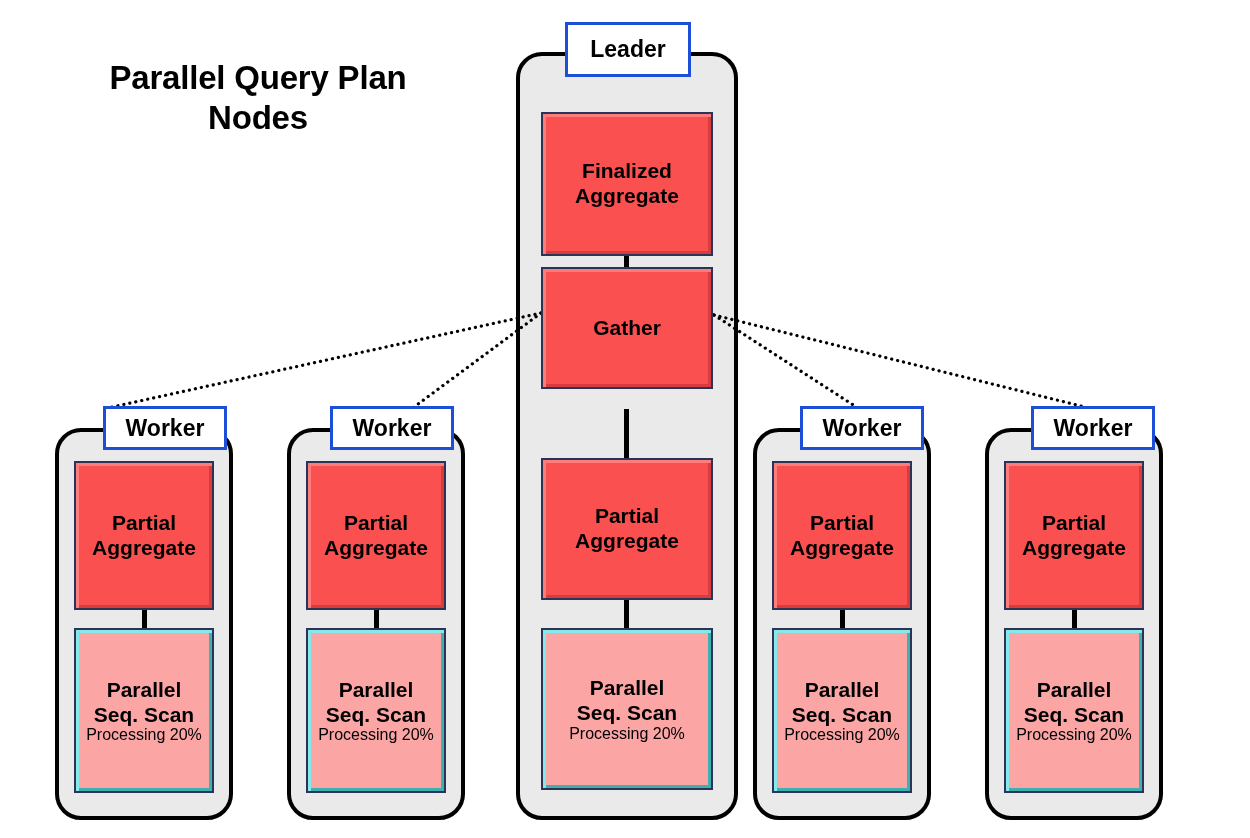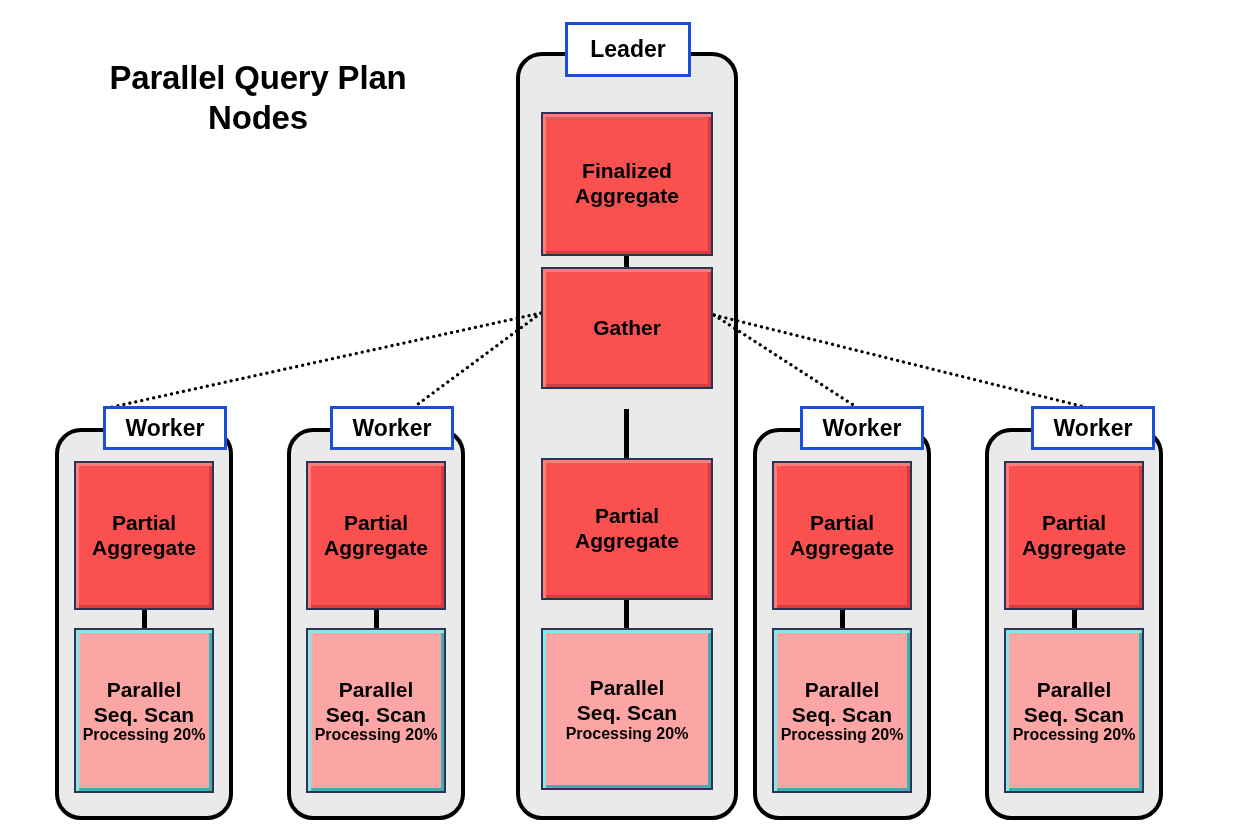--- a/index.html
+++ b/index.html
@@ -78,21 +78,21 @@
   .node .node-label {
     font-size: 21px;
     font-weight: bold;
     line-height: 1.18;
     white-space: pre-line;
     position: relative;
     z-index: 3;
   }
   .node .node-sub {
     font-size: 16px;
-    font-weight: bold;
+    font-weight: normal;
     line-height: 1;
     position: relative;
     z-index: 3;
   }
 
   
   .node.red {
     background: #FA5050;
     box-shadow:
       inset 3px 3px 0 0 #FD7D7D,

